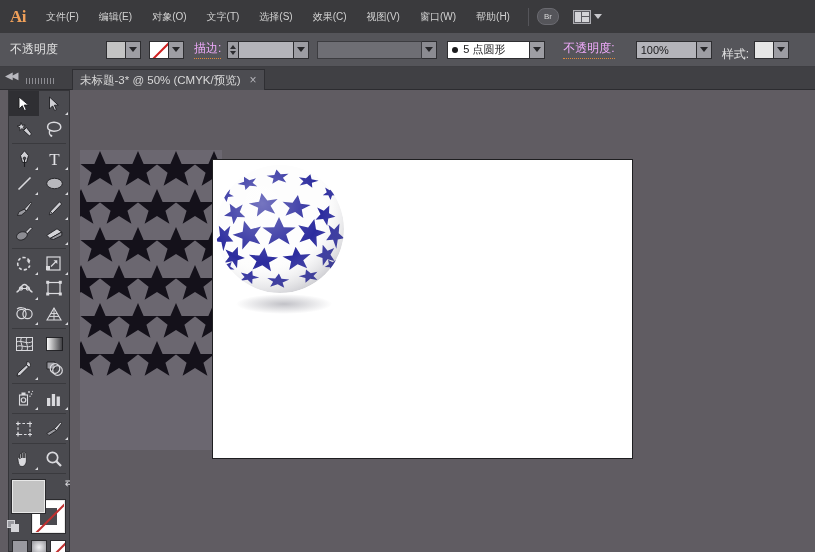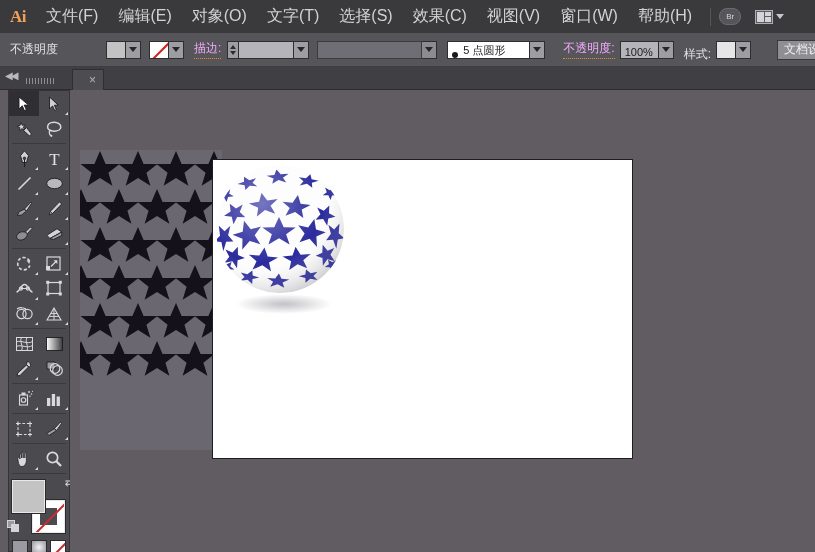--- a/index.html
+++ b/index.html
@@ -20,21 +20,21 @@
     display: flex; align-items: center;
   }
   .ai-logo {
     width: 36px; height: 33px;
     display: flex; align-items: center; justify-content: center;
     color: #f0a05a; font-weight: bold; font-size: 17px;
     font-family: "Liberation Serif", serif;
     letter-spacing: -0.5px;
   }
   .menu-item {
-    color: #d2d2d2; font-size: 16px;
+    color: #d2d2d2; font-size: 10px;
     padding: 3px 9px; margin: 0 1px;
     white-space: nowrap; cursor: default;
   }
   .menu-sep {
     width: 1px; height: 18px; background: #55555a;
     margin: 0 8px;
   }
   .br-btn {
     width: 22px; height: 17px;
     background: #55555a; border: 1px solid #6a6a70;
@@ -107,21 +107,21 @@
     width: 11px; height: 18px;
     background: #9d9da3; border: 1px solid #2e2e31; border-right: none;
     display: flex; flex-direction: column; align-items: center; justify-content: space-around;
     padding: 2px 0;
   }
   .spin-up { width:0;height:0;border-left:3px solid transparent;border-right:3px solid transparent;border-bottom:4px solid #2c2c2f; }
   .spin-dn { width:0;height:0;border-left:3px solid transparent;border-right:3px solid transparent;border-top:4px solid #2c2c2f; }
   .combo {
     height: 18px; background: #b4b4ba;
     border: 1px solid #2e2e31;
-    display: flex; align-items: flex-end;
+    display: flex; align-items: center;
     color: #1a1a1c; font-size: 11px; padding: 0 4px;
     white-space: nowrap; overflow: hidden;
   }
   .combo.dark { background: #6e6e74; border-color: #3c3c40; }
   .combo.white { background: #ffffff; }
   .combo-wrap { display: flex; align-items: center; }
   .brush-dot {
     width: 6px; height: 6px; border-radius: 50%;
     background: #1a1a1c; margin-right: 5px; flex: none;
   }
@@ -336,23 +336,23 @@
         <span class="brush-dot"></span>
         <span>5 点圆形</span>
       </span>
       <span class="drop-btn">
         <span class="caret-dk"></span>
       </span>
     </div>
 
     <div class="ob-sep"></div>
 
-    <div class="ob-label orange" style="margin-right:5px">不透明度:</div>
+    <div class="ob-label orange" style="margin-right:21px">不透明度:</div>
     <div class="combo-wrap">
-      <span class="combo" style="width:39px">100%</span>
+      <span class="combo" style="width:61px">100%</span>
       <span class="drop-btn">
         <span class="caret-dk"></span>
       </span>
     </div>
 
     <div class="ob-label" style="margin:10px 5px 0 10px">样式:</div>
     <div class="swatch-group">
       <span class="swatch-box" style="background:#e6e6e6"></span>
       <span class="drop-btn">
         <span class="caret-dk"></span>
@@ -361,20 +361,21 @@
 
     <div class="ob-sep"></div>
 
     <div class="docset-btn">文档设置</div>
   </div>
 
   <div class="tabbar">
     <div class="collapse-arrows">◀◀</div>
     <div class="toolgrip"></div>
     <div class="doctab">
+      <span>未标题-3* @ 50% (CMYK/预览)</span>
       <span class="tab-close">×</span>
     </div>
   </div>
 
   <div class="toolbar">
     <div class="tool-grid">
 
       <div class="tool active">
         <svg width="13" height="16" viewBox="0 0 13 16">
           <path d="M1 1 L1 13 L4.3 9.8 L6.4 14.6 L8.3 13.8 L6.2 9.1 L10.6 9.1 Z" fill="#fff" stroke="#1d1d20" stroke-width="0.9" stroke-linejoin="round"></path>

